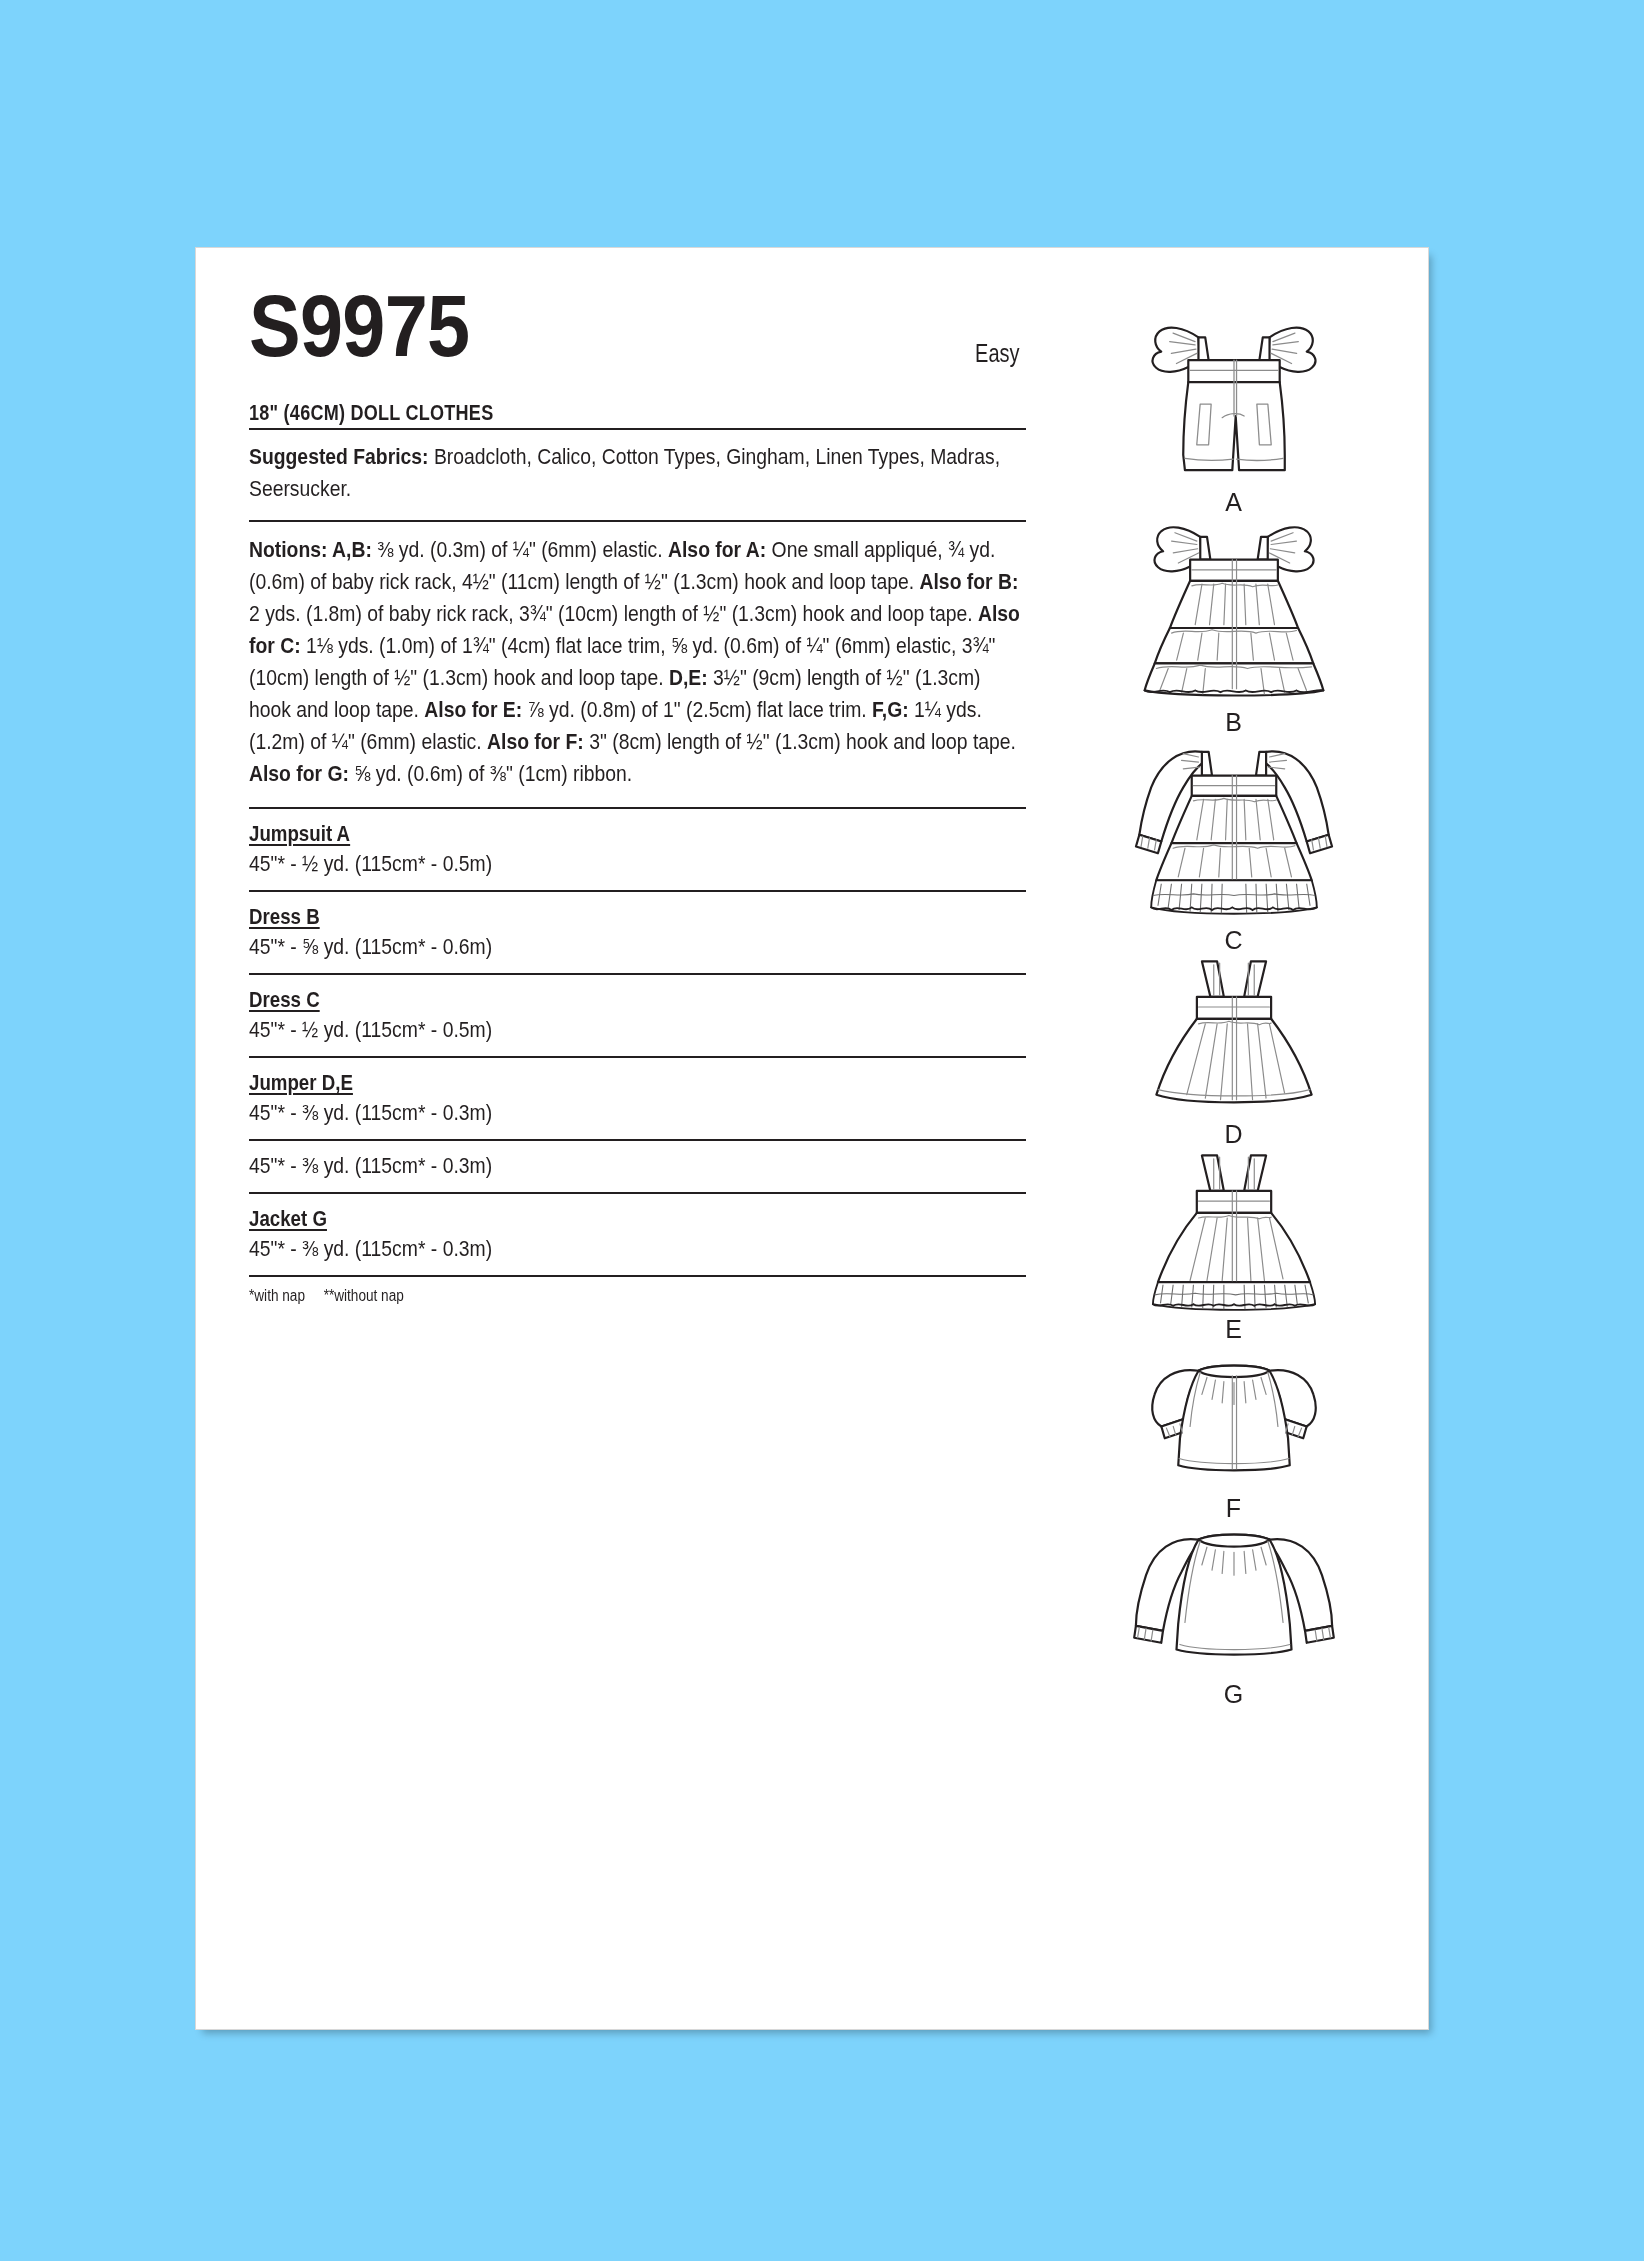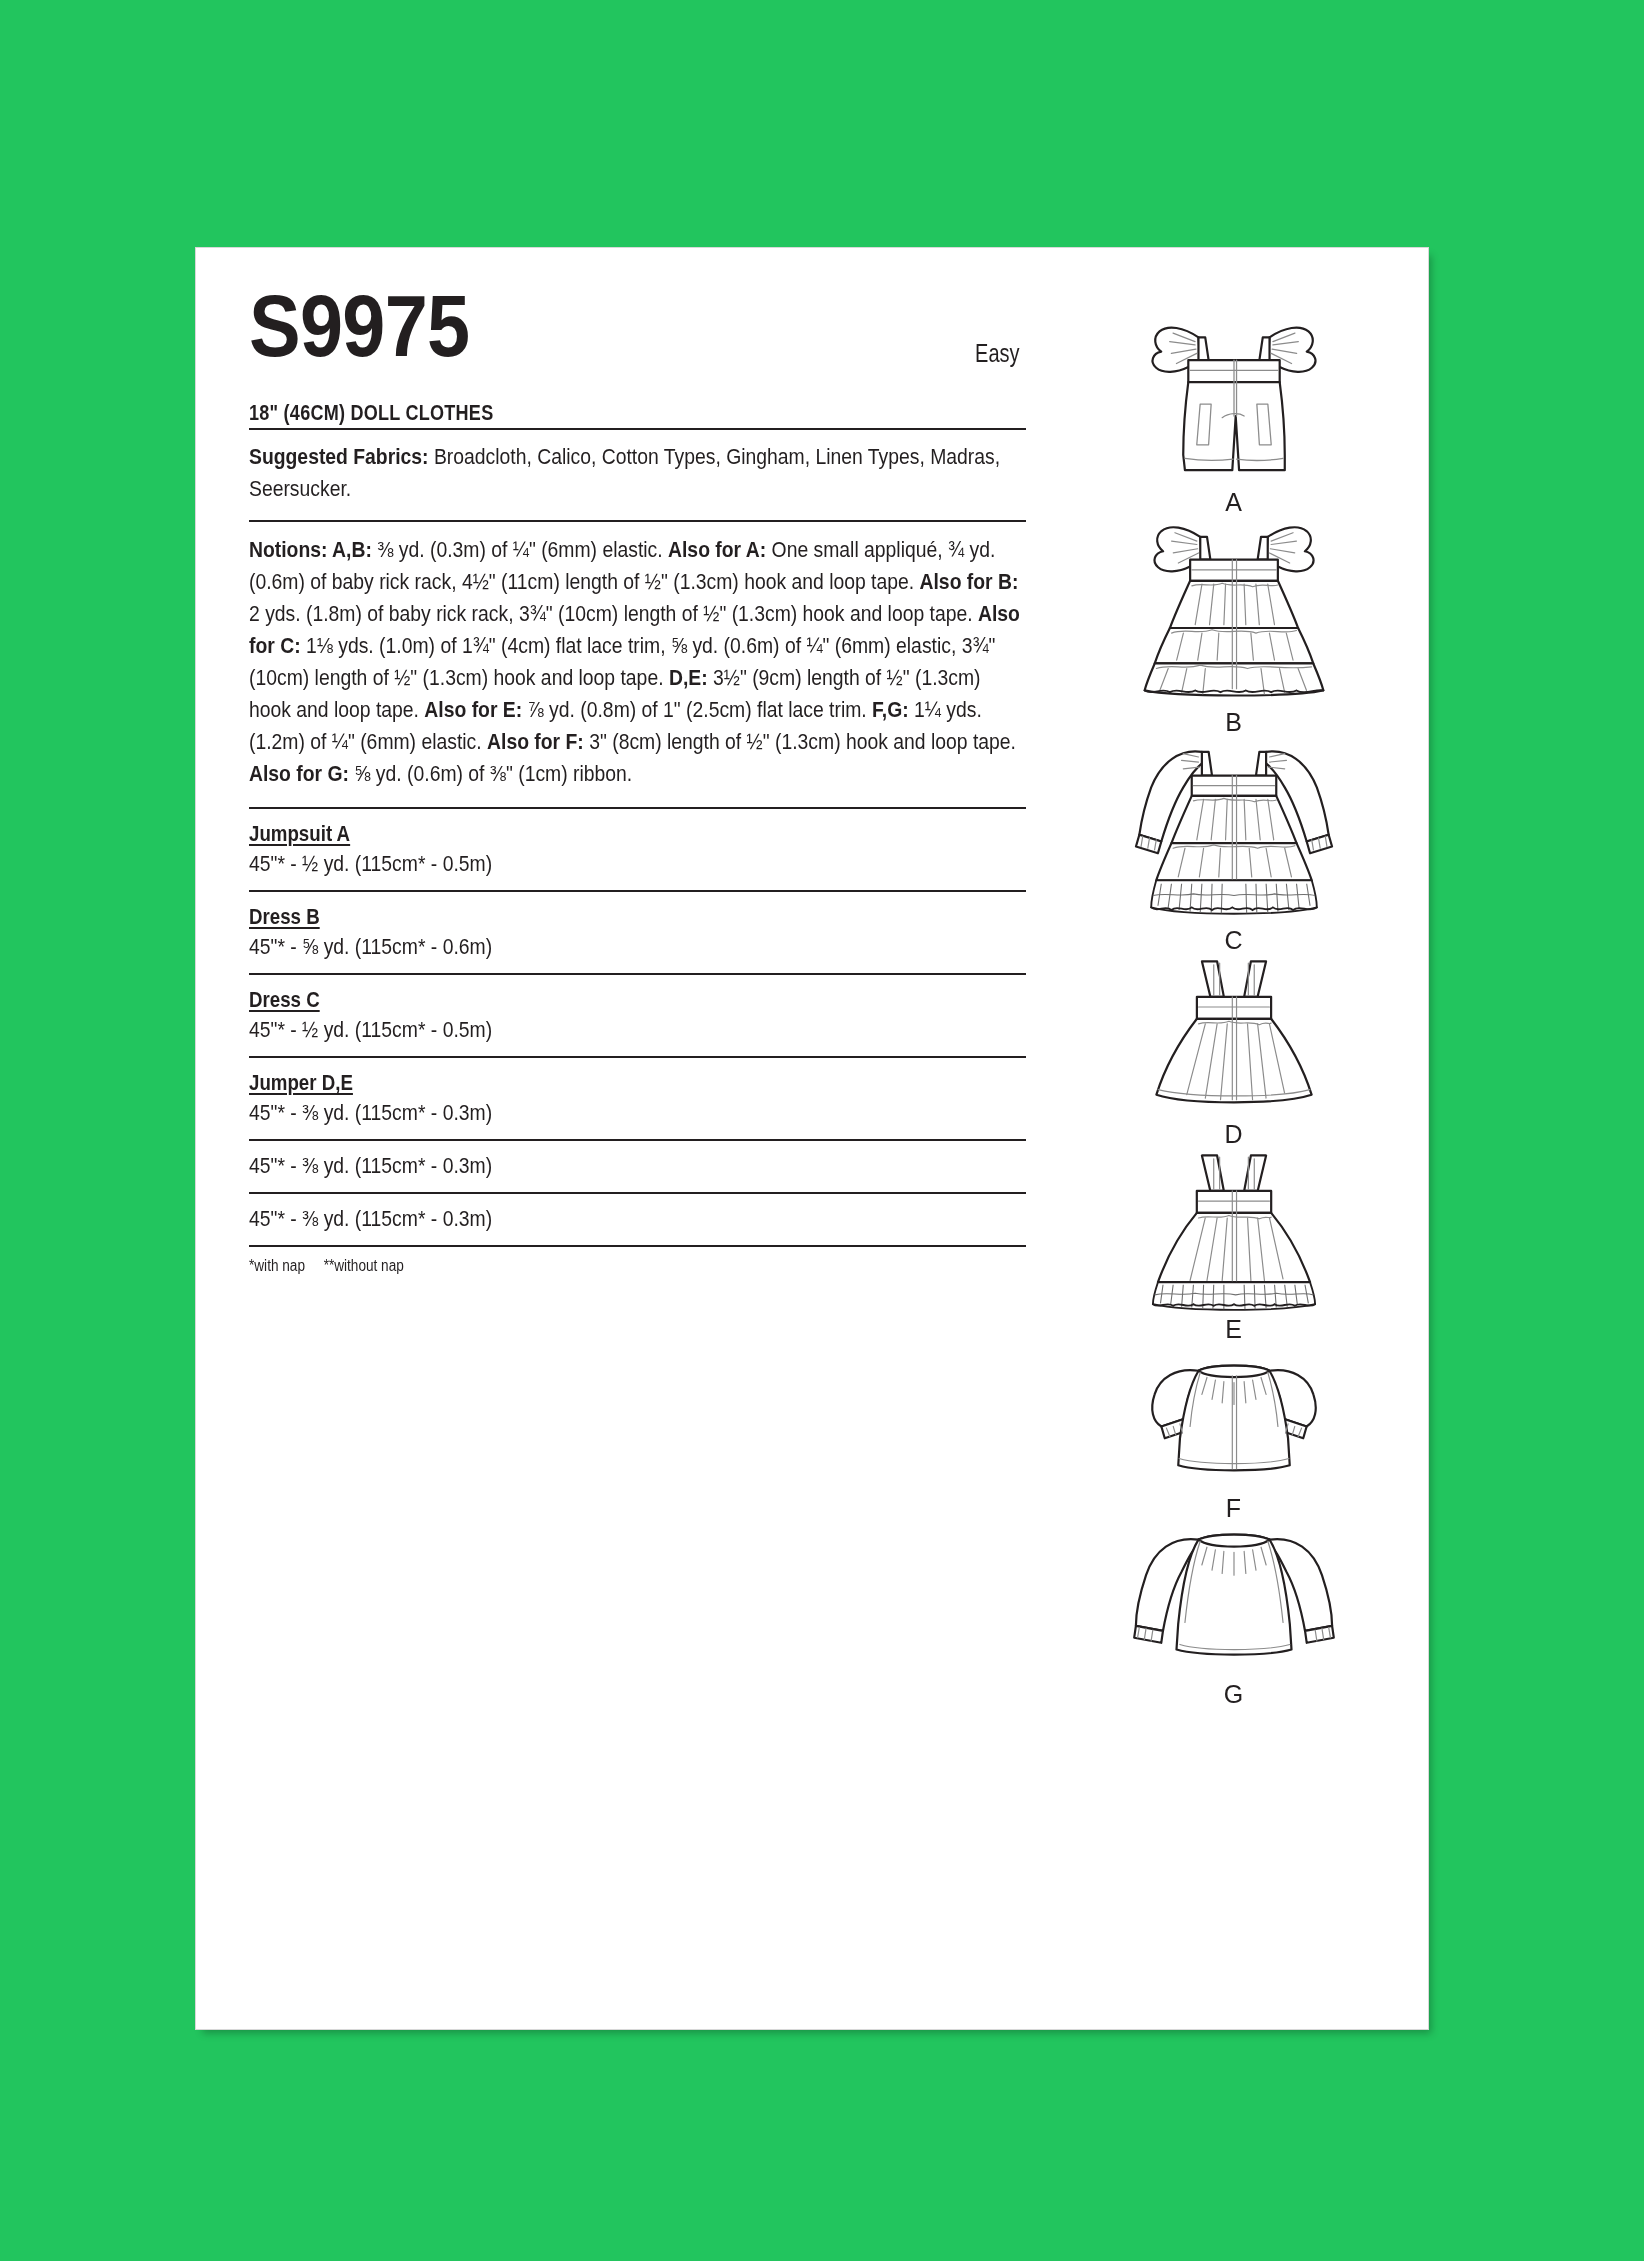--- a/index.html
+++ b/index.html
@@ -11,21 +11,21 @@
     width: 1644px;
     height: 2261px;
     font-family: "Liberation Sans", sans-serif;
     -webkit-font-smoothing: antialiased;
   }
 
   .page-canvas {
     position: relative;
     width: 1644px;
     height: 2261px;
-    background: #22c55e;
+    background: #7dd3fc;
     overflow: hidden;
   }
 
   
   .sheet {
     position: absolute;
     left: 195px;
     top: 247px;
     width: 1234px;
     height: 1783px;
@@ -248,20 +248,21 @@
             <div class="yardage-item">
               <div><span class="yardage-name">Jumper D,E</span></div>
               <div class="yardage-amount">45"* - ⅜ yd. (115cm* - 0.3m)</div>
             </div>
             <hr class="rule">
             <div class="yardage-item">
               <div class="yardage-amount">45"* - ⅜ yd. (115cm* - 0.3m)</div>
             </div>
             <hr class="rule">
             <div class="yardage-item">
+              <div><span class="yardage-name">Jacket G</span></div>
               <div class="yardage-amount">45"* - ⅜ yd. (115cm* - 0.3m)</div>
             </div>
           </div>
 
         <hr class="rule">
 
         <div class="nap-note"><span>*with nap</span><span class="gap"></span><span>**without nap</span></div>
 
       </div>
 

